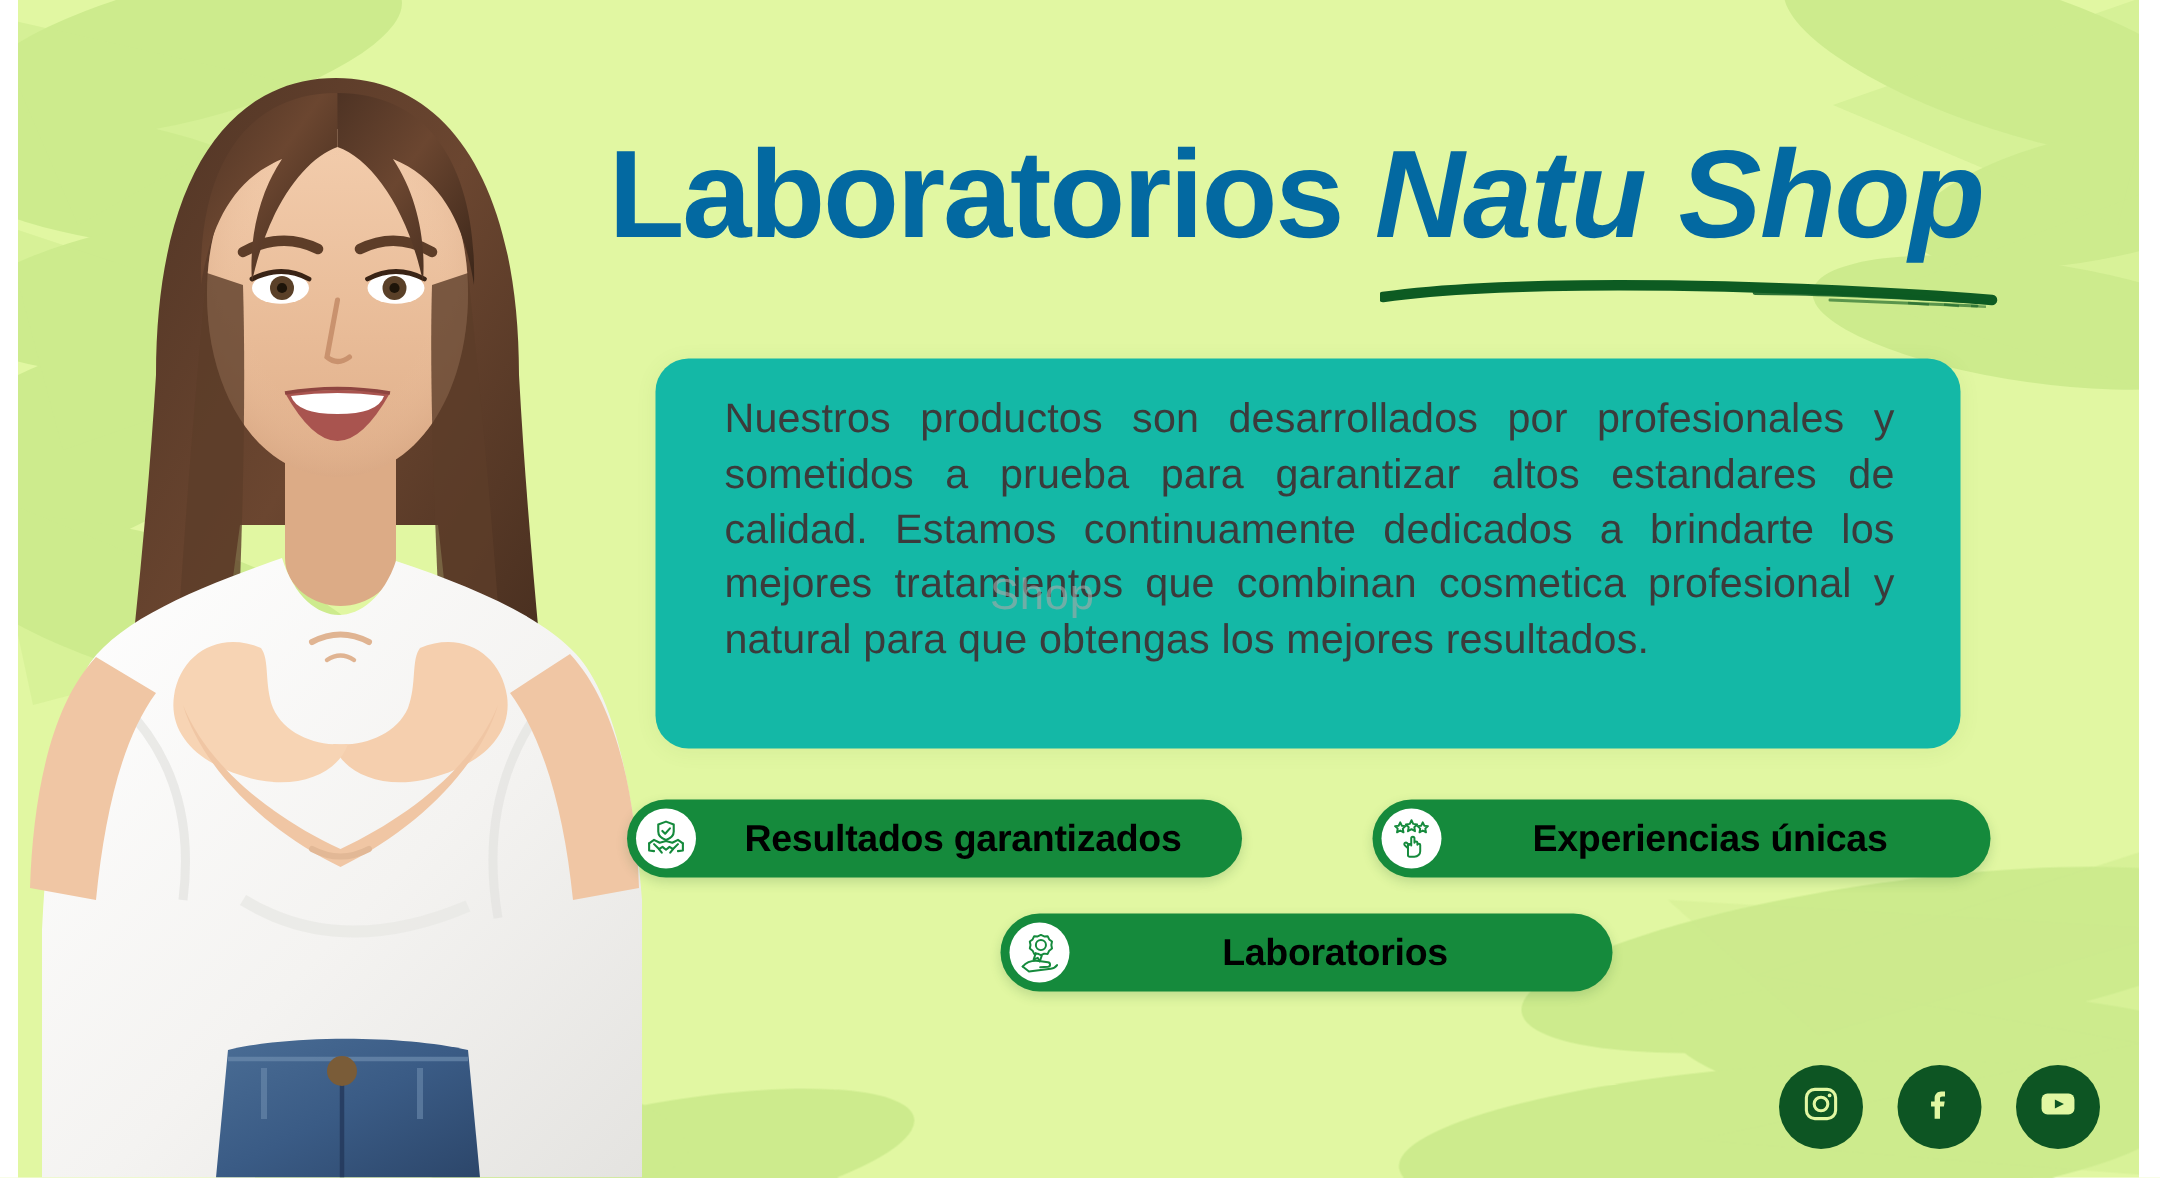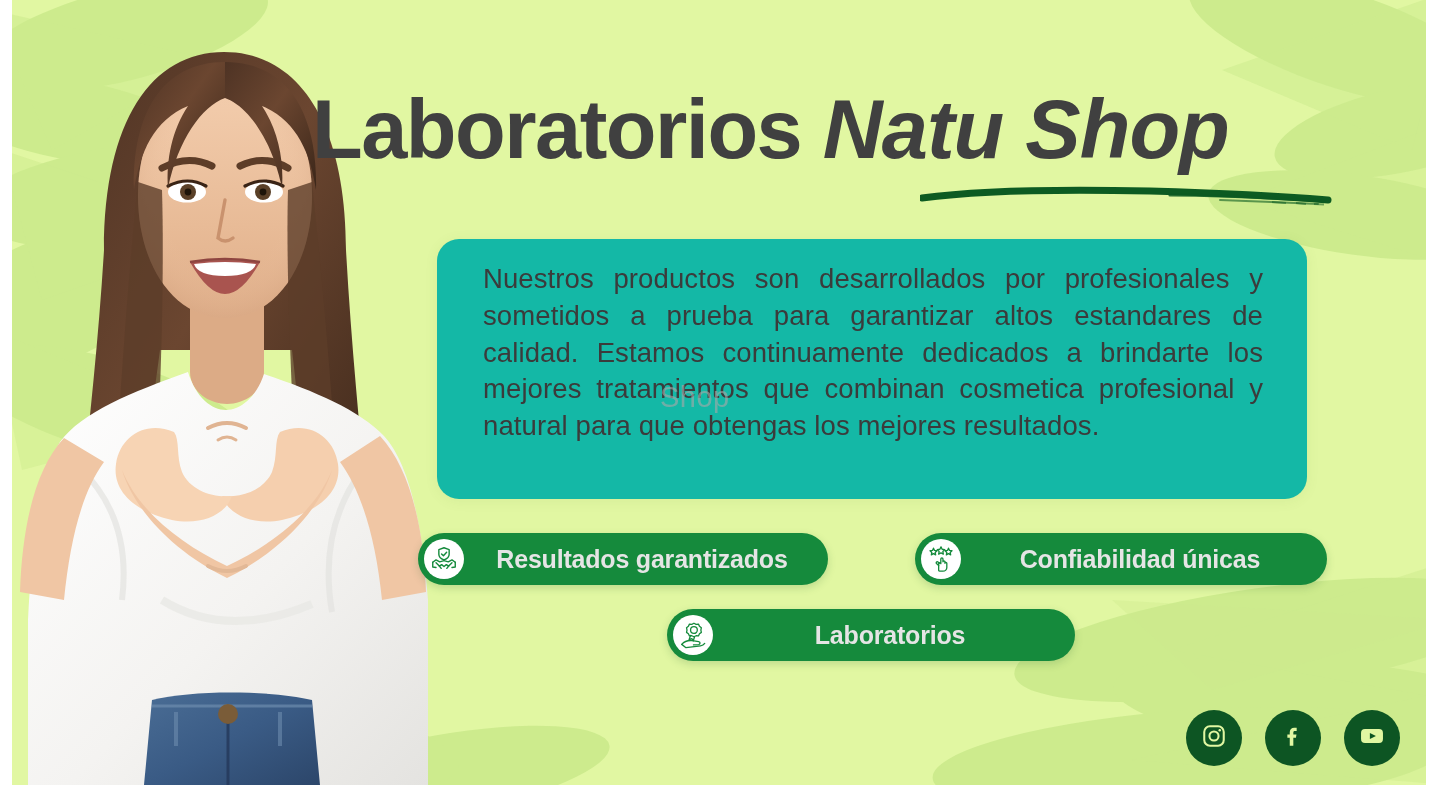--- a/index.html
+++ b/index.html
@@ -18,22 +18,22 @@
   .hero{
     position:absolute; left:0px; top:0px; width:420px; height:785px;
     overflow:hidden;
   }
 
   
   .title-wrap{
     position:absolute; left:300px; top:88px; width:1110px; height:120px;
   }
   .title{
-    font-size:83px; line-height:1.0; color:#404040; white-space:nowrap;
-    font-weight:bold; letter-spacing:-1.5px; text-align:left;
+    font-size:83px; line-height:1.0; color:#0369a1; white-space:nowrap;
+    font-weight:bold; letter-spacing:-1.5px; text-align:center;
     padding-right:6px;
   }
   .title .t1{ font-weight:bold; }
   .title .t2{ font-style:italic; font-weight:bold; letter-spacing:-1px; }
   .underline{
     position:absolute; left:608px; top:98px; width:425px; height:22px;
   }
 
   
   .card{
@@ -49,21 +49,21 @@
   }
   .watermark{
     position:absolute; left:648px; top:381px; font-size:29px;
     color:#a8a8a8; opacity:.62; letter-spacing:.5px;
     font-family:"Liberation Sans", sans-serif;
   }
 
   
   .pill{
     position:absolute; height:52px; background:#158a3c; border-radius:26px;
-    display:flex; align-items:center; color:#e5e5e5;
+    display:flex; align-items:center; color:#000000;
     box-shadow:0 3px 8px rgba(20,90,40,.18);
     justify-content:flex-end;
   }
   .pill .ico{
     width:40px; height:40px; min-width:40px; border-radius:50%;
     background:#ffffff; margin-left:6px;
     display:flex; align-items:center; justify-content:center;
   }
   .pill .plabel{
     flex:1; text-align:center; font-size:25px; font-weight:bold;
@@ -255,21 +255,21 @@
   <div class="pill" id="pill-1">
     <span class="ico">
       <svg width="30" height="30" viewBox="0 0 32 32" fill="none" stroke="#158a3c" stroke-width="1.4" stroke-linecap="round" stroke-linejoin="round">
         <path d="M8 4.5 L9.1 6.9 L11.7 7.2 L9.8 9 L10.3 11.6 L8 10.3 L5.7 11.6 L6.2 9 L4.3 7.2 L6.9 6.9 Z"></path>
         <path d="M16 3 L17.2 5.6 L20 6 L18 8 L18.5 10.8 L16 9.4 L13.5 10.8 L14 8 L12 6 L14.8 5.6 Z"></path>
         <path d="M24 4.5 L25.1 6.9 L27.7 7.2 L25.8 9 L26.3 11.6 L24 10.3 L21.7 11.6 L22.2 9 L20.3 7.2 L22.9 6.9 Z"></path>
         <path d="M13.5 28 L13.5 21 C13.5 19.5 15.8 19.5 15.8 21 L15.8 16 C15.8 14.4 18.1 14.4 18.1 16 L18.1 19 C18.1 17.8 20.2 17.8 20.2 19 L20.2 20.5 C20.2 19.4 22.2 19.4 22.2 20.6 L22.2 25 C22.2 27 20.6 29 18 29 L16 29 C14.5 29 13.5 28.6 13.5 28 Z"></path>
         <path d="M13.5 23 L11.2 20.8 C10.2 19.8 11.8 18.2 12.8 19.2 L14.2 20.6"></path>
       </svg>
     </span>
-    <span class="plabel">Confiabilidad únicas</span>
+    <span class="plabel">Experiencias únicas</span>
   </div>
 
   <div class="pill" id="pill-2">
     <span class="ico">
       <svg width="30" height="30" viewBox="0 0 32 32" fill="none" stroke="#158a3c" stroke-width="1.4" stroke-linecap="round" stroke-linejoin="round">
         <path d="M17 3.5 L19.3 4.6 L21.8 4.4 L22.9 6.7 L24.9 8.2 L24.4 10.7
                  L24.9 13.2 L22.9 14.7 L21.8 17 L19.3 16.8 L17 17.9 L14.7 16.8
                  L12.2 17 L11.1 14.7 L9.1 13.2 L9.6 10.7 L9.1 8.2 L11.1 6.7
                  L12.2 4.4 L14.7 4.6 Z"></path>
         <circle cx="17" cy="10.7" r="3.6"></circle>

